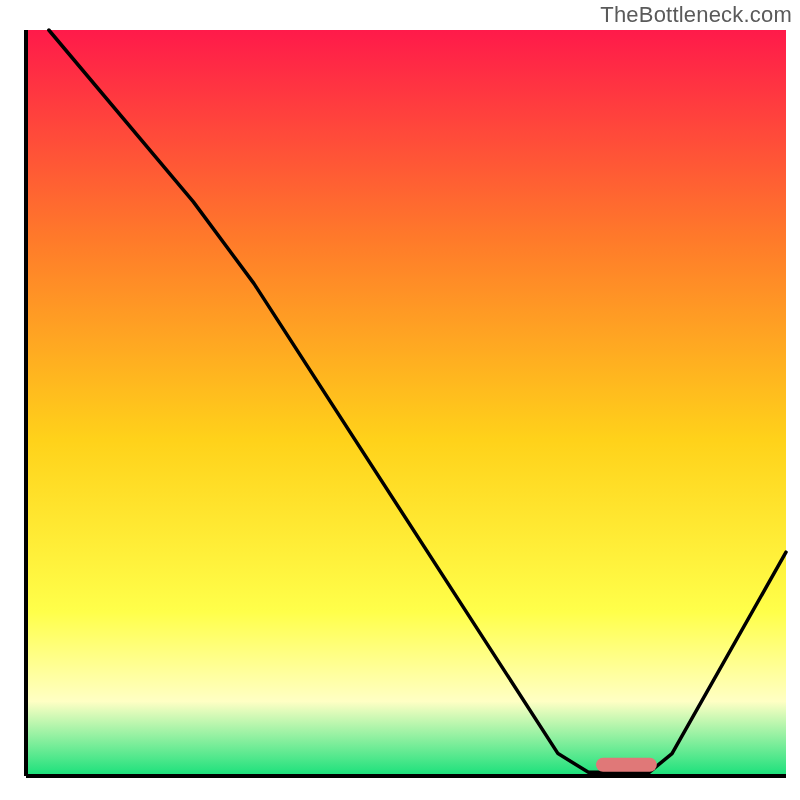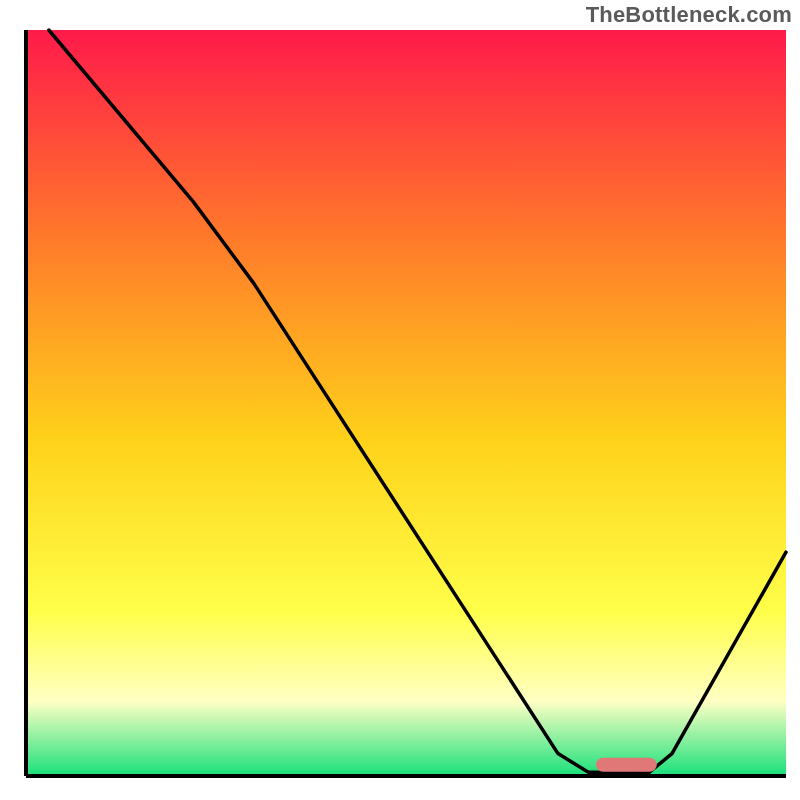--- a/index.html
+++ b/index.html
@@ -14,21 +14,21 @@
     position: relative;
     width: 800px;
     height: 800px;
     box-sizing: border-box;
   }
   .watermark {
     position: absolute;
     top: 2px;
     right: 8px;
     font-size: 22px;
-    font-weight: 700;
+    font-weight: 400;
     color: #5a5a5a;
     letter-spacing: 0.2px;
   }
   svg.chart {
     position: absolute;
     left: 0;
     top: 0;
   }
 </style>
 </head>

